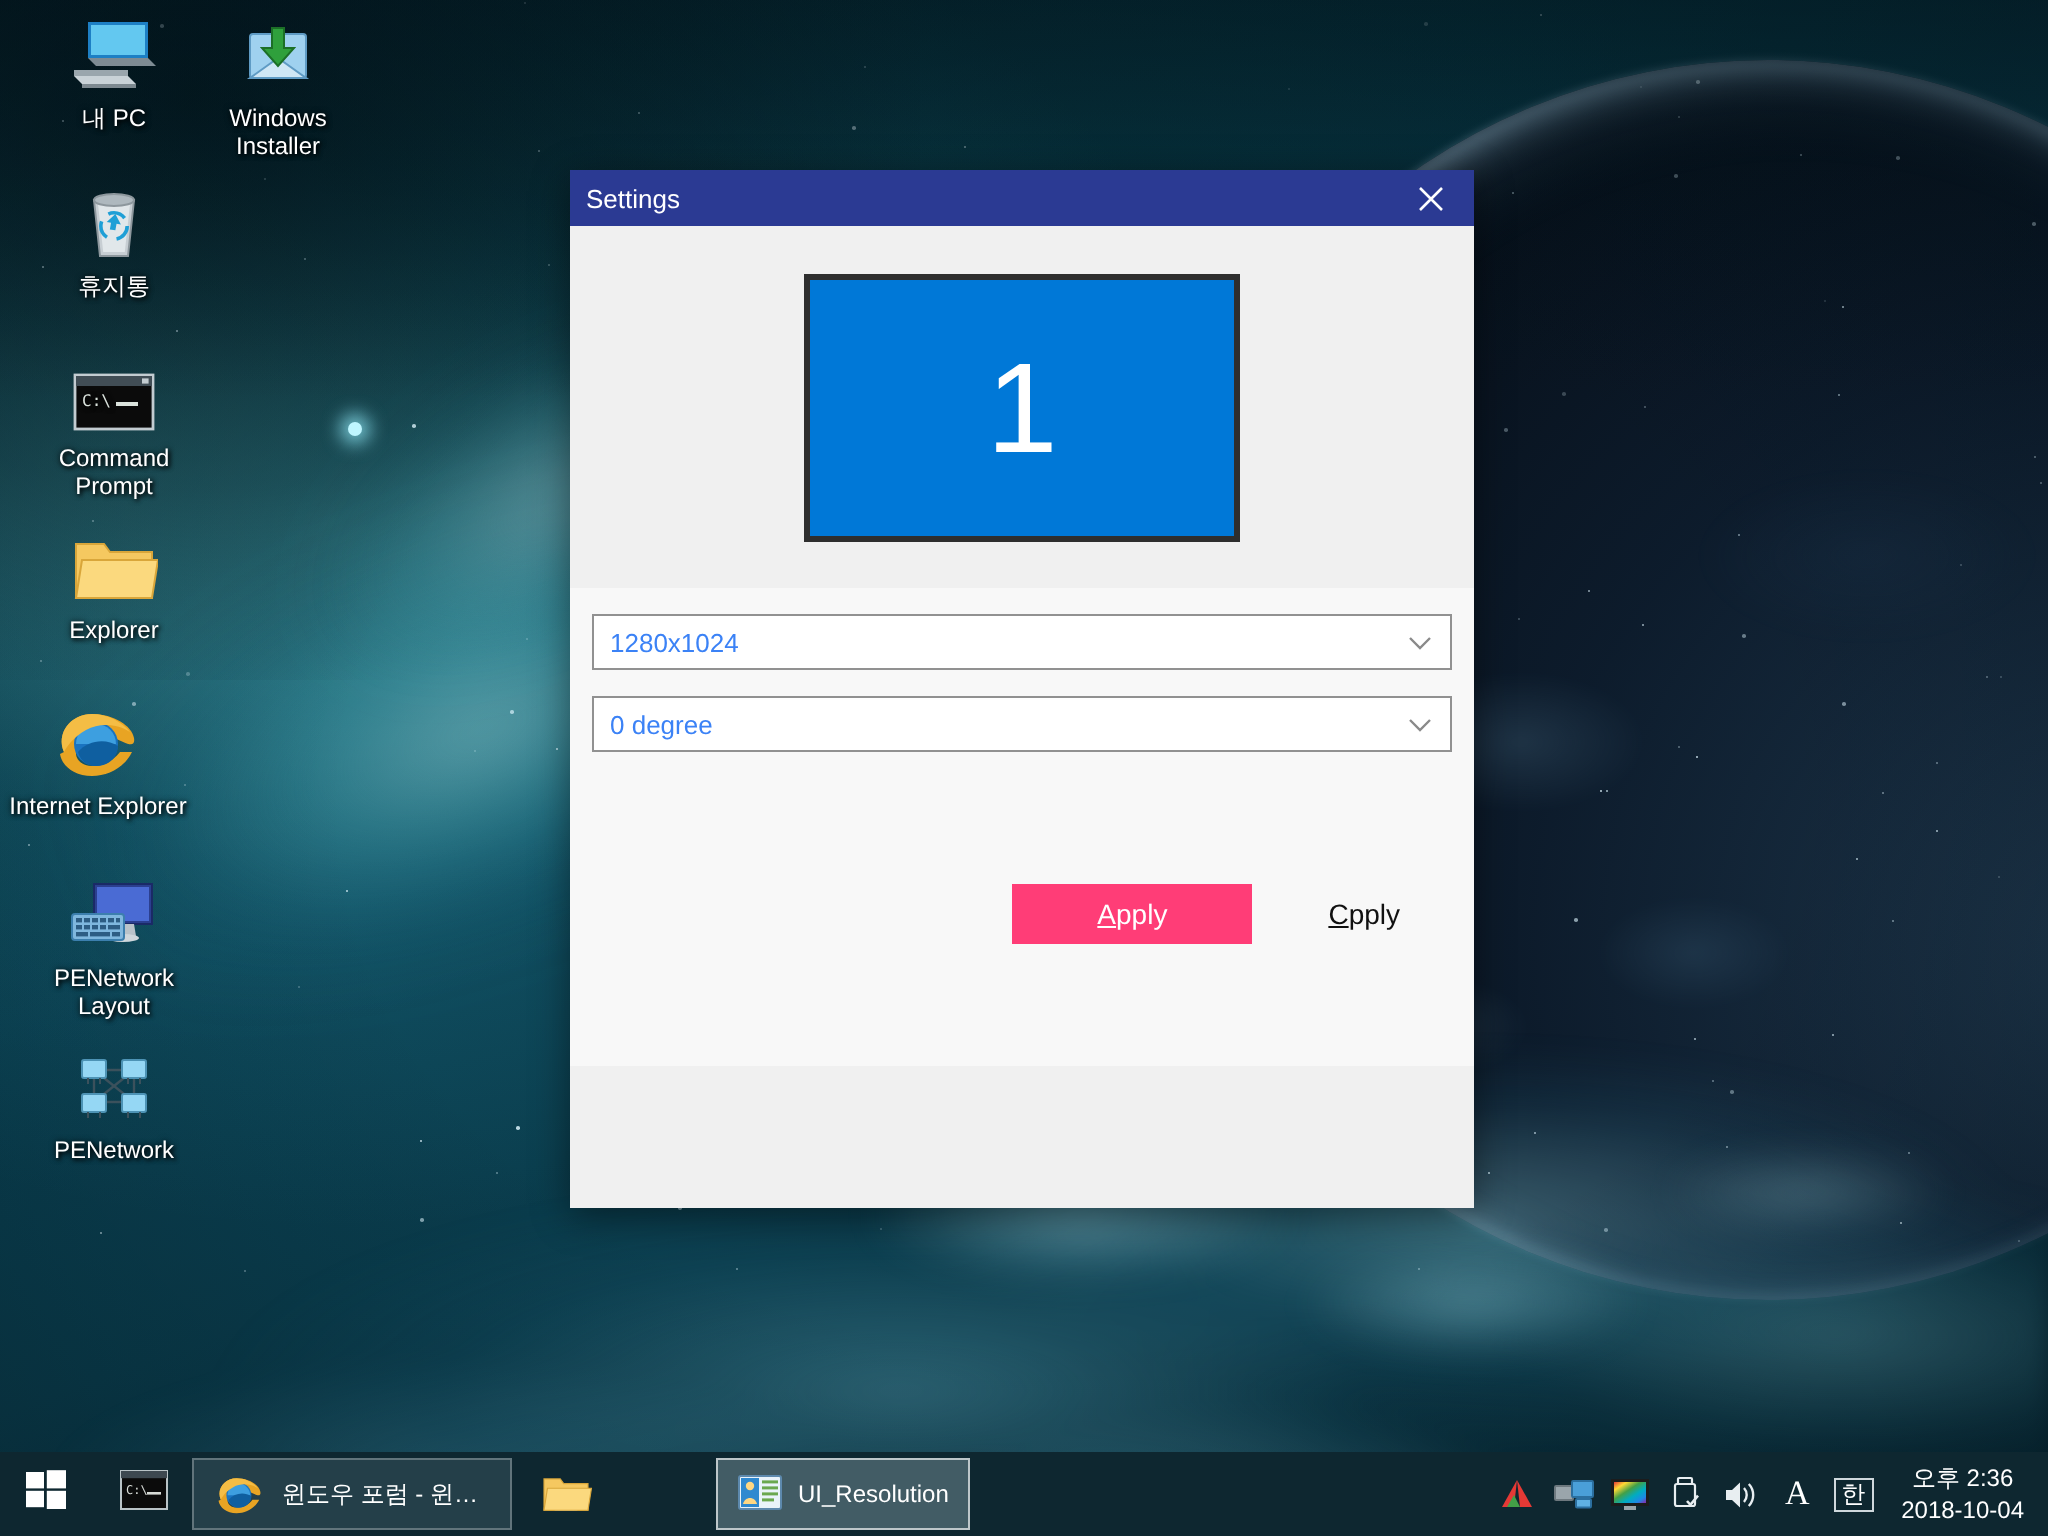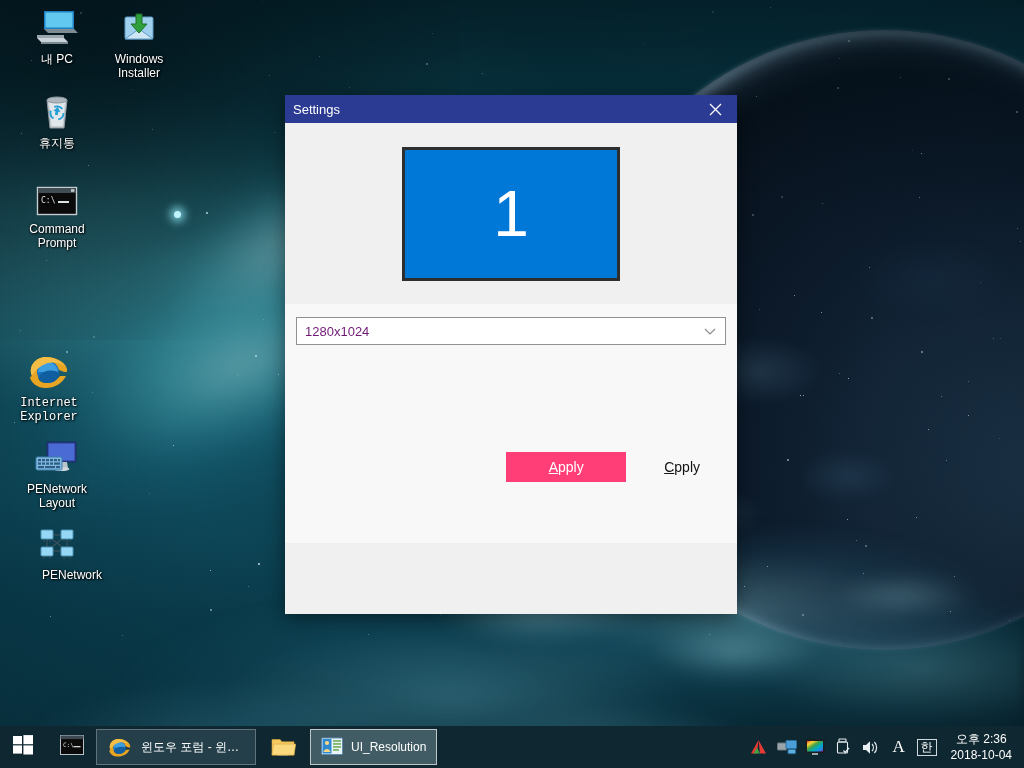--- a/index.html
+++ b/index.html
@@ -144,21 +144,21 @@
     height: 40px;
     margin: 0 auto 4px;
     position: relative;
     width: 48px;
   }
   .desk-icon .label { display: block; }
 
   
   #settings-window {
     position: absolute;
-    left: 285px; top: 95px;
+    left: 285px; top: 85px;
     width: 452px; height: 519px;
     background: #f0f0f0;
     box-shadow: 0 4px 18px rgba(0,0,0,0.45);
   }
   #title-bar {
     height: 28px;
     background: #2b3a93;
     display: flex;
     align-items: center;
     justify-content: space-between;
@@ -226,21 +226,21 @@
     width: 430px; height: 28px;
     background: #ffffff;
     border: 1px solid #919191;
     display: flex;
     align-items: center;
     justify-content: space-between;
     padding: 0 8px 0 8px;
     margin-bottom: 13px;
     cursor: default;
   }
-  .combo .val { font-size: 13px; color: #701a75; text-align: right; }
+  .combo .val { font-size: 13px; color: #3b82f6; text-align: right; }
   .combo .chev { width: 14px; height: 14px; }
 
   #button-row {
     position: absolute;
     left: 0; right: 0;
     top: 148px;
     display: flex;
     align-items: center;
     justify-content: flex-end;
     padding-right: 37px;
@@ -296,20 +296,21 @@
     border: 1px solid rgba(255,255,255,0.28);
     background: rgba(120,150,165,0.22);
     cursor: default;
     max-width: 160px;
     overflow: hidden;
     white-space: nowrap;
   }
   .task-item.active {
     background: rgba(190,215,225,0.30);
     border-color: rgba(255,255,255,0.65);
+    margin-left: 48px;
   }
   .task-item .tlabel { overflow: hidden; text-overflow: ellipsis; }
 
   #tray {
     margin-left: auto;
     display: flex;
     align-items: center;
     gap: 8px;
     padding-right: 8px;
     height: 42px;
@@ -542,21 +543,33 @@
           <svg width="46" height="34" viewBox="0 0 46 34">
       <rect x="3.5" y="3.5" width="39" height="27" fill="#0b0b0b" stroke="#c3ccd1" stroke-width="1.4"></rect>
       <rect x="4" y="4" width="38" height="5" fill="#414d55"></rect>
       <rect x="37" y="5.2" width="3.3" height="2.6" fill="#c3ccd1"></rect>
       <text x="7" y="19" font-family="DejaVu Sans Mono, monospace" font-size="8" fill="#dbe3dd">C:\</text>
       <rect x="24" y="17" width="11" height="2" fill="#dbe3dd"></rect>
     </svg>
         </span>
         <span class="label">Command Prompt</span>
       </div>
-      <div class="desk-icon" style="left: 4px; top: 352px; font-family: Liberation Mono, monospace;">
+      <div class="desk-icon" style="left: 12px; top: 264px;">
+        <span class="glyph" style="display: flex; align-items: flex-end; justify-content: center;">
+          <svg width="44" height="38" viewBox="0 0 44 38">
+      <path d="M3,6 L17,6 L20,10 L41,10 L41,33 L3,33 Z" fill="#f5c860" stroke="#d9a63a"></path>
+      <rect x="12" y="15" width="20" height="18" rx="1" fill="#e7eff4" stroke="#b9c6cd"></rect>
+      <rect x="16" y="15" width="12" height="7" fill="#a9bcc6"></rect>
+      <rect x="15" y="25" width="14" height="8" fill="#cfdce3"></rect>
+      <path d="M3,33 L6,14 L44,14 L41,33 Z" fill="#fbd97e" stroke="#d9a63a"></path>
+    </svg>
+        </span>
+        <span class="label">Explorer</span>
+      </div>
+      <div class="desk-icon" style="left: 4px; top: 352px;">
         <span class="glyph" style="display: flex; align-items: flex-end; justify-content: center;">
           <svg width="46" height="42" viewBox="0 0 46 42">
       <path d="M6,26 C2,17 9,7 20,7 C31,7 40,13 41,19 C42,25 36,21 31,19 C24,16 16,18 13,23 C10,28 14,33 20,33 C26,33 31,30 34,26 L40,26 C36,34 28,38 20,38 C11,38 5,33 4,27 Z" fill="#e8a423"></path>
       <circle cx="22" cy="22" r="11" fill="#1a73c0"></circle>
       <path d="M12,22 a10,10 0 0 1 20,0 z" fill="#3d9fe0"></path>
       <path d="M13,26 C18,20 27,19 33,23 C33,29 28,33 22,33 C17,33 14,30 13,26 Z" fill="#0f5fa0"></path>
       <path d="M6,26 C2,17 9,7 20,7 C28,7 35,11 39,16 C33,12 24,11 17,15 C10,19 7,24 6,26 Z" fill="#f4bd45"></path>
     </svg>
         </span>
         <span class="label">Internet Explorer</span>
@@ -582,21 +595,21 @@
               <rect x="16" y="24.5" width="3" height="2.2"></rect>
         <rect x="20" y="24.5" width="6" height="2.2"></rect>
         <rect x="4" y="28" width="6" height="2.2"></rect>
               <rect x="11" y="28" width="10" height="2.2"></rect>
         <rect x="22" y="28" width="4" height="2.2"></rect>
       </g>
     </svg>
         </span>
         <span class="label">PENetwork Layout</span>
       </div>
-      <div class="desk-icon" style="left: 12px; top: 524px; text-align: right;">
+      <div class="desk-icon" style="left: 12px; top: 524px;">
         <span class="glyph" style="display: flex; align-items: flex-end; justify-content: center;">
           <svg width="42" height="38" viewBox="0 0 42 38">
       <line x1="11" y1="9" x2="31" y2="25" stroke="#3b515c" stroke-width="1.2"></line>
       <line x1="31" y1="9" x2="11" y2="25" stroke="#3b515c" stroke-width="1.2"></line>
       <line x1="11" y1="9" x2="31" y2="9" stroke="#3b515c" stroke-width="1.2"></line>
       <line x1="11" y1="25" x2="31" y2="25" stroke="#3b515c" stroke-width="1.2"></line>
       <line x1="11" y1="9" x2="11" y2="25" stroke="#3b515c" stroke-width="1.2"></line>
       <line x1="31" y1="9" x2="31" y2="25" stroke="#3b515c" stroke-width="1.2"></line>
       <g fill="#95d7f4" stroke="#4d93b5">
         <rect x="5" y="4" width="12" height="9" rx="1"></rect>
@@ -644,20 +657,28 @@
 
       <div class="combo">
         <span class="val">1280x1024</span>
         <span class="chev">
           <svg width="14" height="14" viewBox="0 0 14 14">
             <path d="M2,5 L7,10 L12,5" stroke="#8a8a8a" stroke-width="1.2" fill="none"></path>
           </svg>
         </span>
       </div>
 
+      <div class="combo">
+        <span class="val">0 degree</span>
+        <span class="chev">
+          <svg width="14" height="14" viewBox="0 0 14 14">
+            <path d="M2,5 L7,10 L12,5" stroke="#8a8a8a" stroke-width="1.2" fill="none"></path>
+          </svg>
+        </span>
+      </div>
 
       <div id="button-row">
         <button id="apply-btn">
             <span class="accel">A</span>
             <span>pply</span>
           </button>
         <button id="cancel-btn"><span class="accel">C</span><span>pply</span></button>
       </div>
 
     </div>

